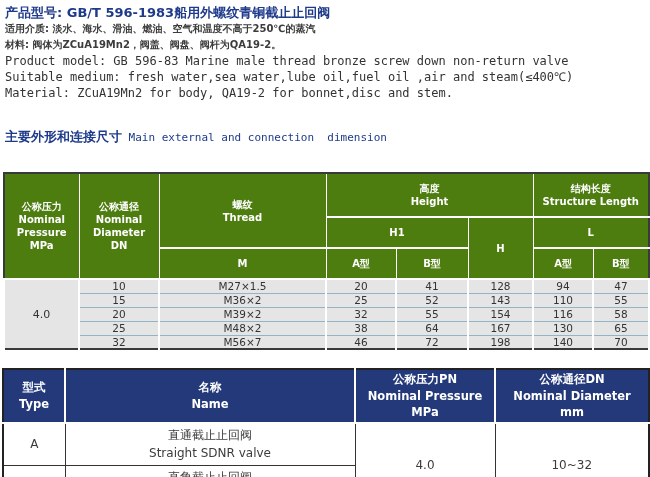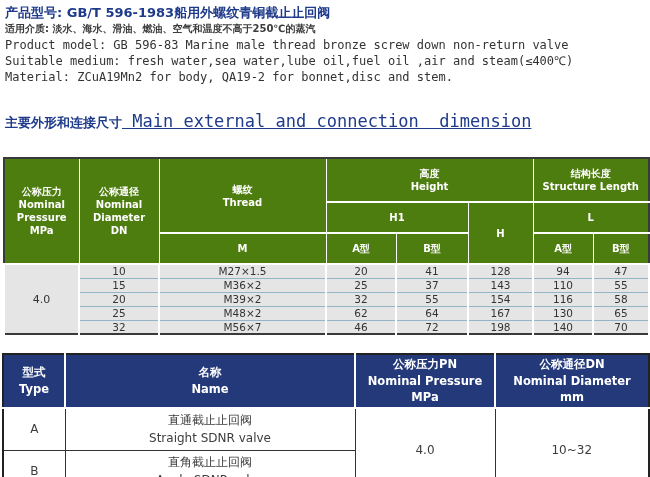--- a/index.html
+++ b/index.html
@@ -36,23 +36,22 @@
   .section-title {
     margin: 28px 0 0 5px;
     font-size: 13px;
     color: #1e3a8a;
     font-weight: bold;
     line-height: 16px;
   }
   .section-title .sec-en {
     font-family: "DejaVu Sans Mono", monospace;
     font-weight: normal;
-    font-size: 17px;
+    font-size: 11px;
     white-space: pre;
-    text-decoration: underline;
   }
 
   
   table { border-collapse: collapse; table-layout: fixed; }
   .dim-table {
     width: 645px;
     margin: 26px 0 0 3px;
     border: 2px solid #3a3a3a;
   }
   .dim-table th {
@@ -120,20 +119,21 @@
   }
 </style>
 </head>
 <body>
 
 <div class="page">
 
   <section class="intro">
     <p class="cn-line title">产品型号: GB/T 596-1983船用外螺纹青铜截止止回阀</p>
     <p class="cn-line">适用介质: 淡水、海水、滑油、燃油、空气和温度不高于250℃的蒸汽</p>
+    <p class="cn-line">材料: 阀体为ZCuA19Mn2，阀盖、阀盘、阀杆为QA19-2。</p>
     <p class="en-line">Product model: GB 596-83 Marine male thread bronze screw down non-return valve</p>
     <p class="en-line">Suitable medium: fresh water,sea water,lube oil,fuel oil ,air and steam(≤400℃)</p>
     <p class="en-line">Material: ZCuA19Mn2 for body, QA19-2 for bonnet,disc and stem.</p>
   </section>
 
   <h2 class="section-title">
     <span class="sec-cn">主要外形和连接尺寸</span><span class="sec-en"> Main external and connection  dimension</span>
   </h2>
 
   <table class="dim-table">
@@ -185,38 +185,38 @@
         <td>20</td>
         <td>41</td>
         <td>128</td>
         <td>94</td>
         <td>47</td>
       </tr>
       <tr>
         <td>15</td>
         <td>M36×2</td>
         <td>25</td>
-        <td>37</td>
+        <td>52</td>
         <td>143</td>
         <td>110</td>
         <td>55</td>
       </tr>
       <tr>
         <td>20</td>
         <td>M39×2</td>
         <td>32</td>
         <td>55</td>
         <td>154</td>
         <td>116</td>
         <td>58</td>
       </tr>
       <tr>
         <td>25</td>
         <td>M48×2</td>
-        <td>62</td>
+        <td>38</td>
         <td>64</td>
         <td>167</td>
         <td>130</td>
         <td>65</td>
       </tr>
       <tr>
         <td>32</td>
         <td>M56×7</td>
         <td>46</td>
         <td>72</td>

